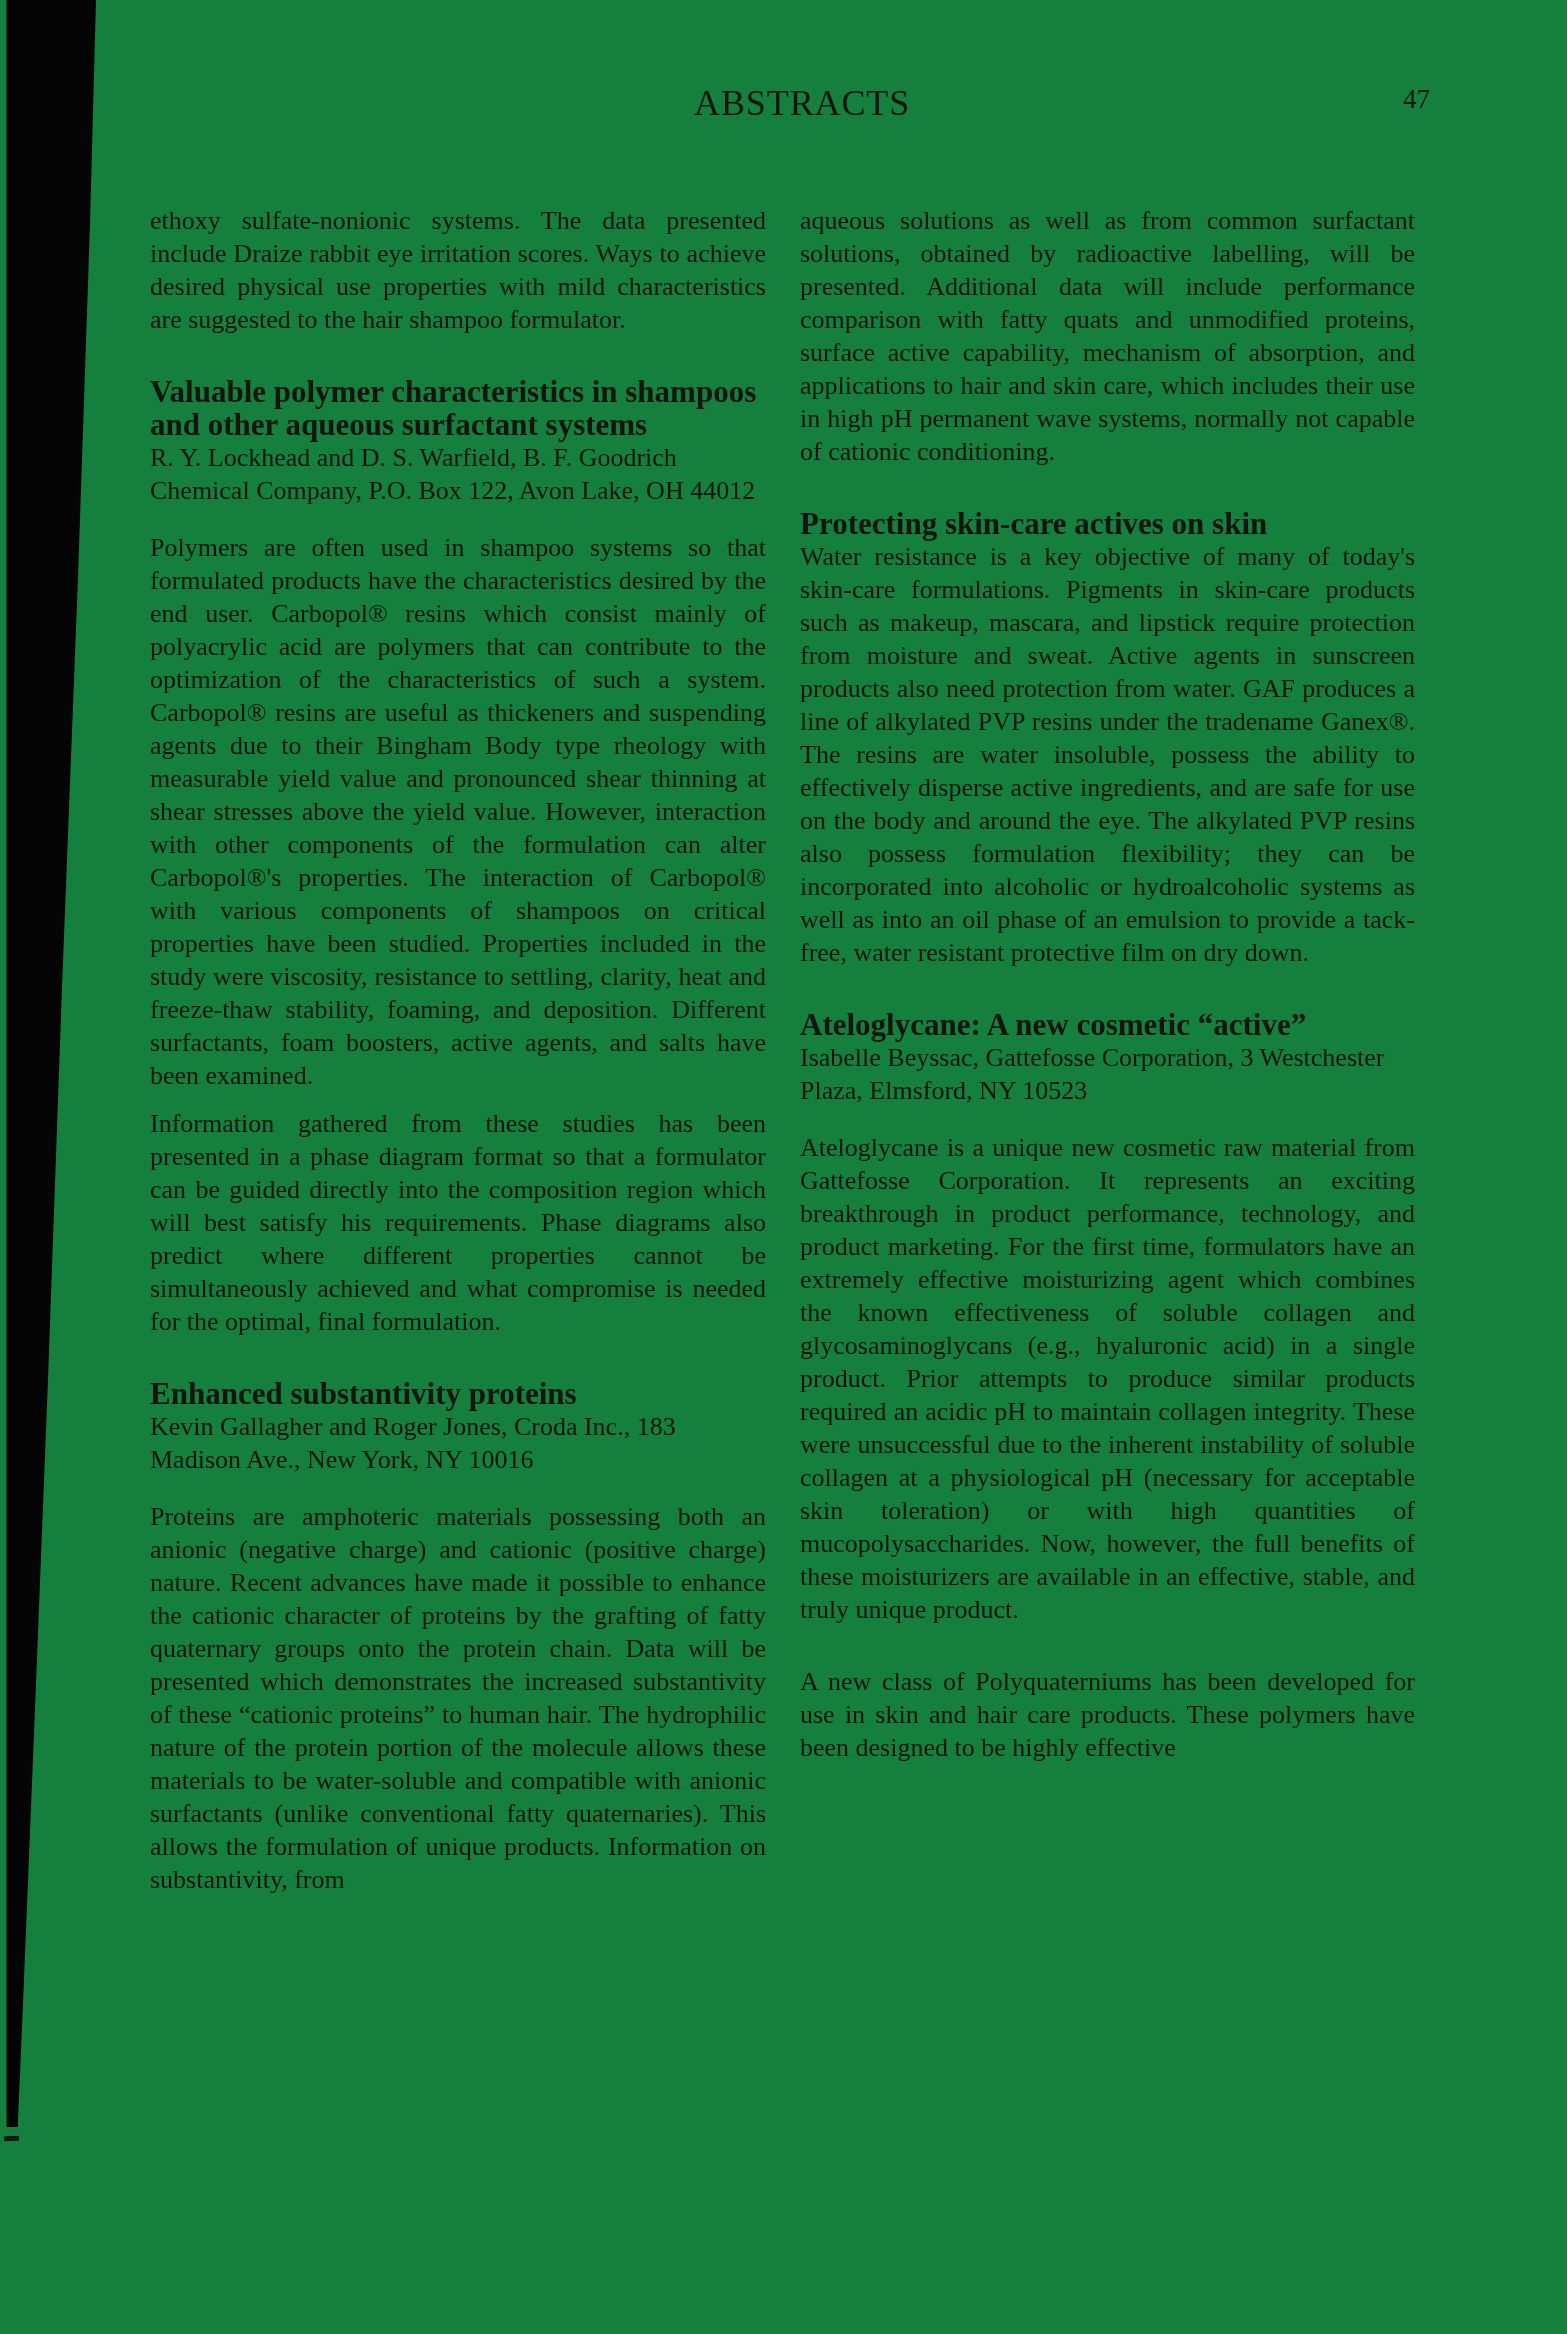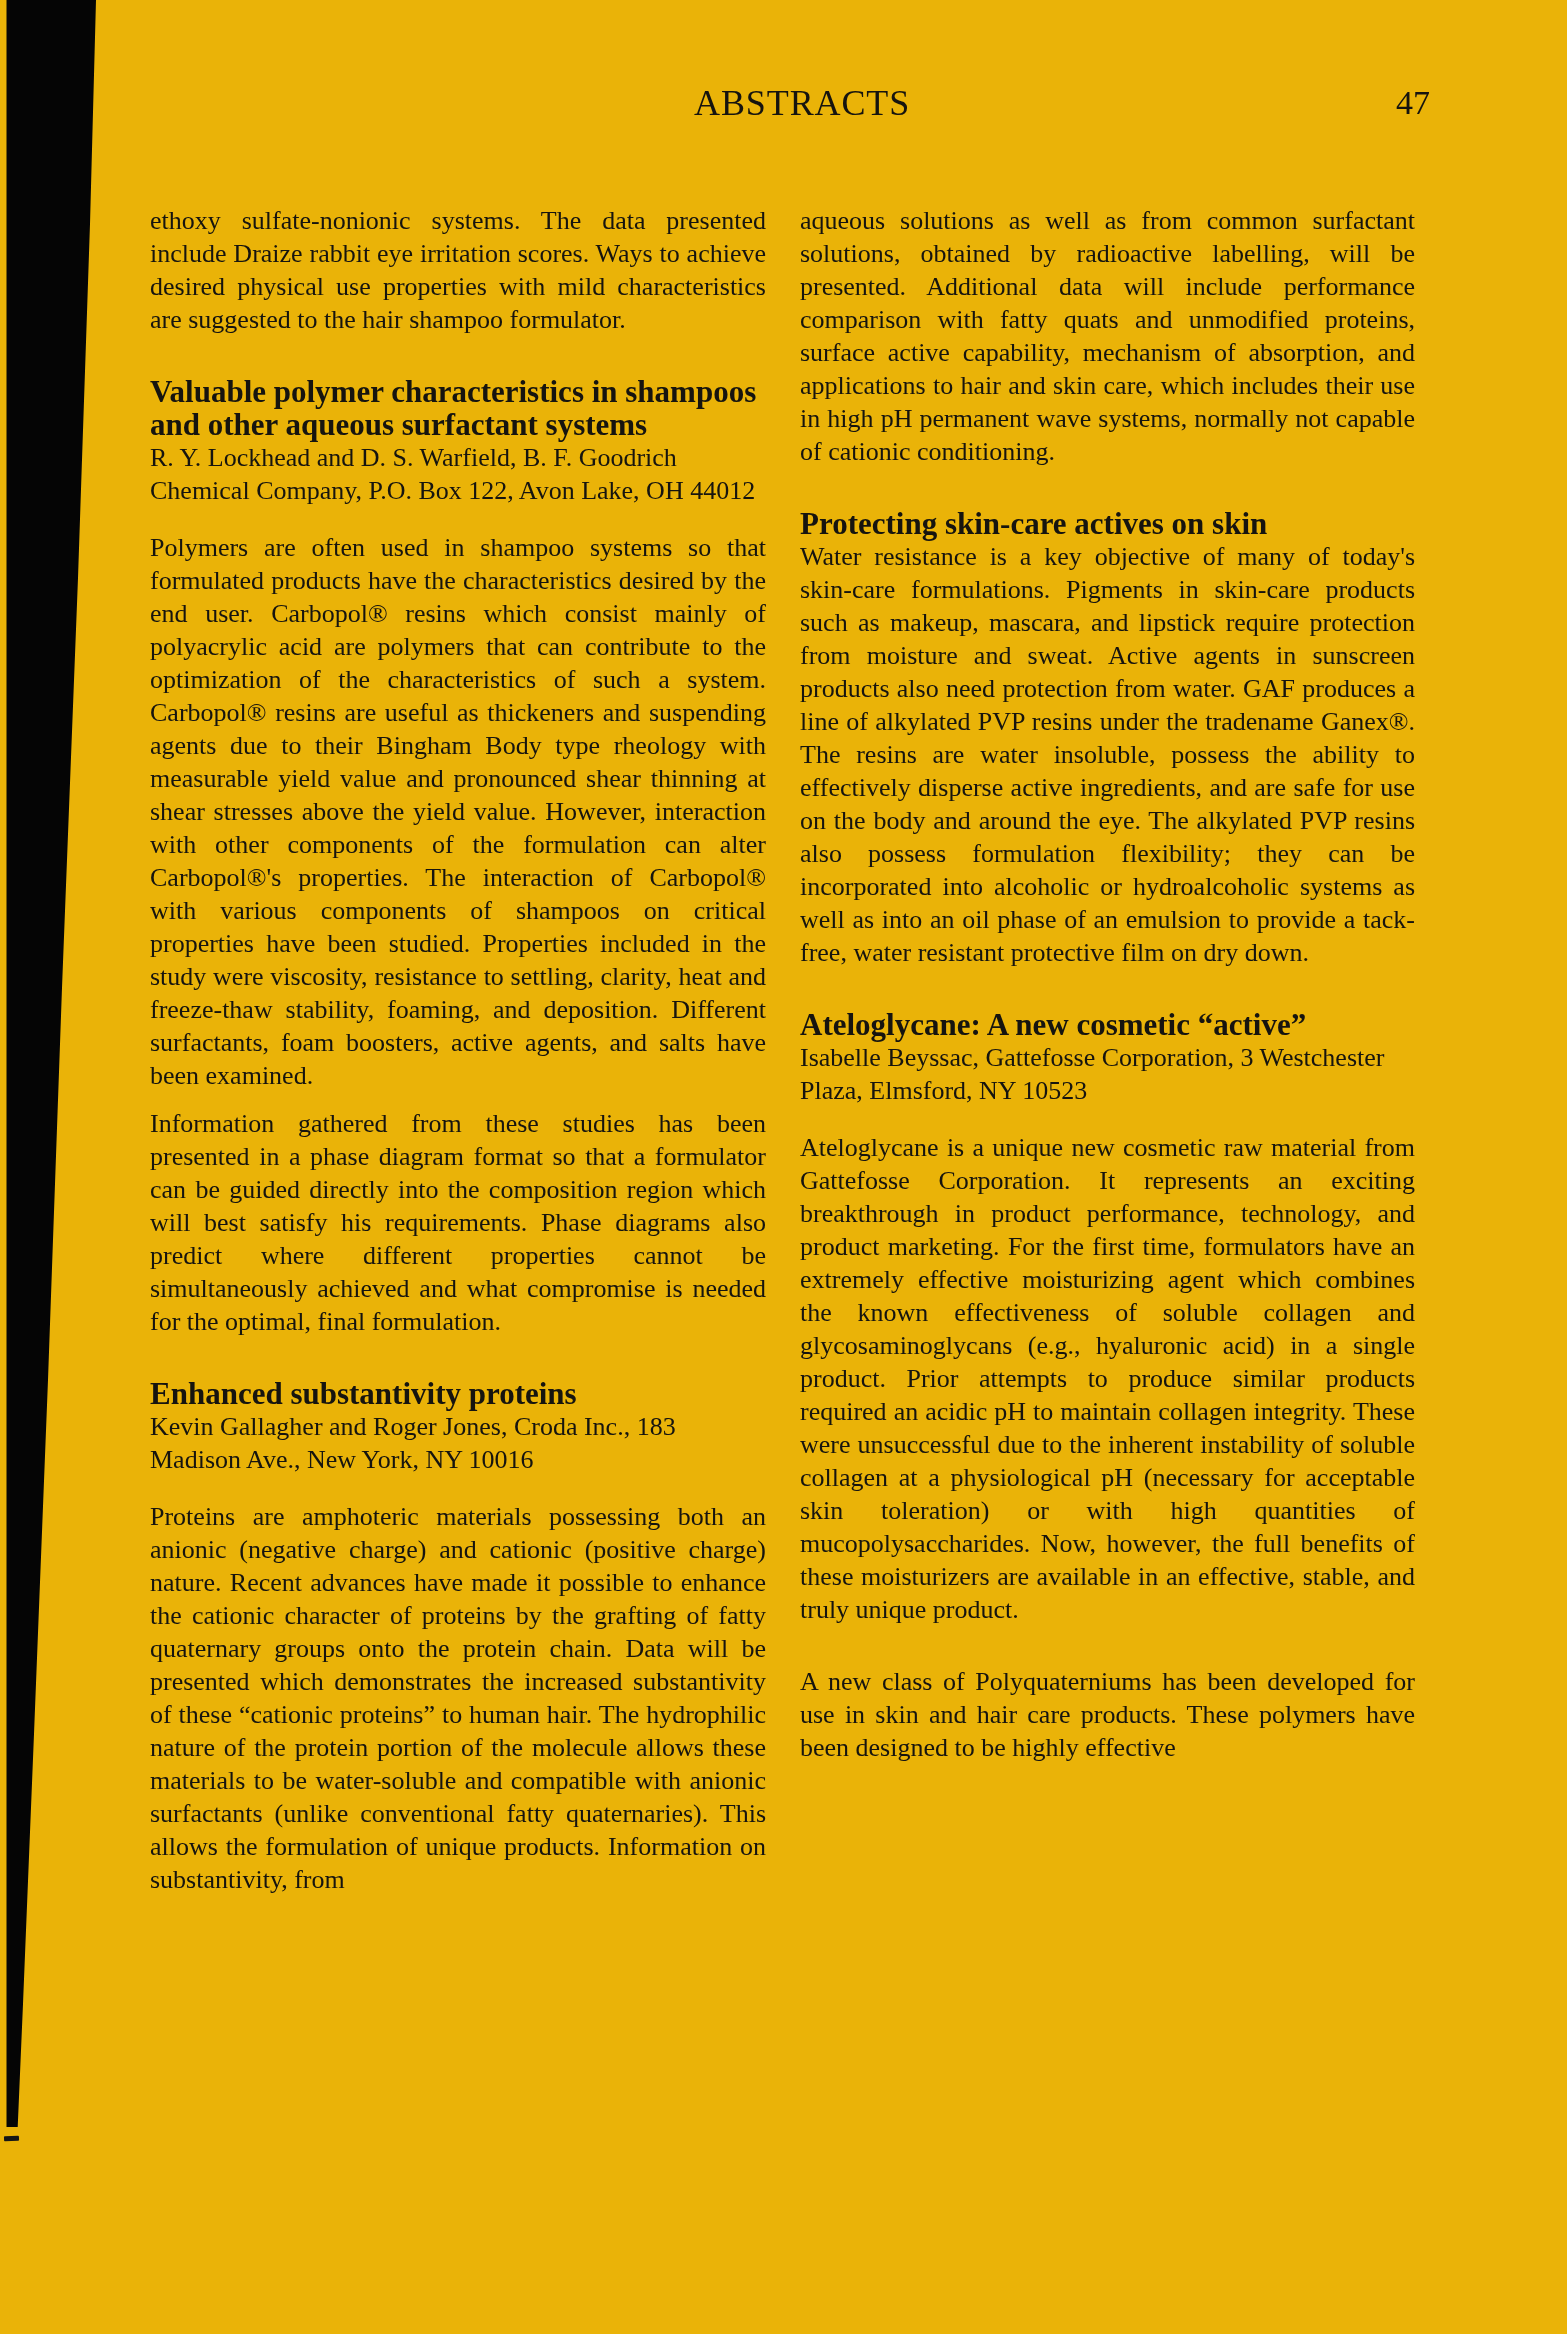--- a/index.html
+++ b/index.html
@@ -1,20 +1,20 @@
 <!DOCTYPE html>
 <html style="font-size:15px"><head>
 <meta charset="utf-8">
 <style>
   html,body { margin:0; padding:0; background:#e8e8e6; }
   .page {
     position:relative;
     width:1567px; height:2334px;
     margin:0 auto;
-    background:#eab308;
+    background:#15803d;
     overflow:hidden;
     font-family:"Liberation Serif", "DejaVu Serif", serif;
     color:#16140f;
   }
   
   .scan-bar {
     position:absolute; left:0; top:0;
     width:103px; height:2127px;
     background:#050505;
     clip-path:polygon(6.5px 0px, 96px 0px, 90px 224px, 78px 578px,
@@ -27,21 +27,21 @@
     transform:rotate(-2deg); border-radius:0.9px;
   }
   .running-head {
     position:absolute; top:82px; left:18.6px; width:1567px;
     text-align:center;
     font-size:36px; letter-spacing:0.9px;
     white-space:nowrap;
   }
   .page-num {
     position:absolute; top:84px; right:137px;
-    font-size:34px;
+    font-size:27px;
     text-align:center;
   }
   .col {
     position:absolute; top:204px;
     font-size:26px; line-height:33px;
   }
   .col-left  { left:150px; width:616px; }
   .col-right { left:800px; width:615px; }
   p { margin:0; text-align:justify; }
   p.body { margin-bottom:15px; }

